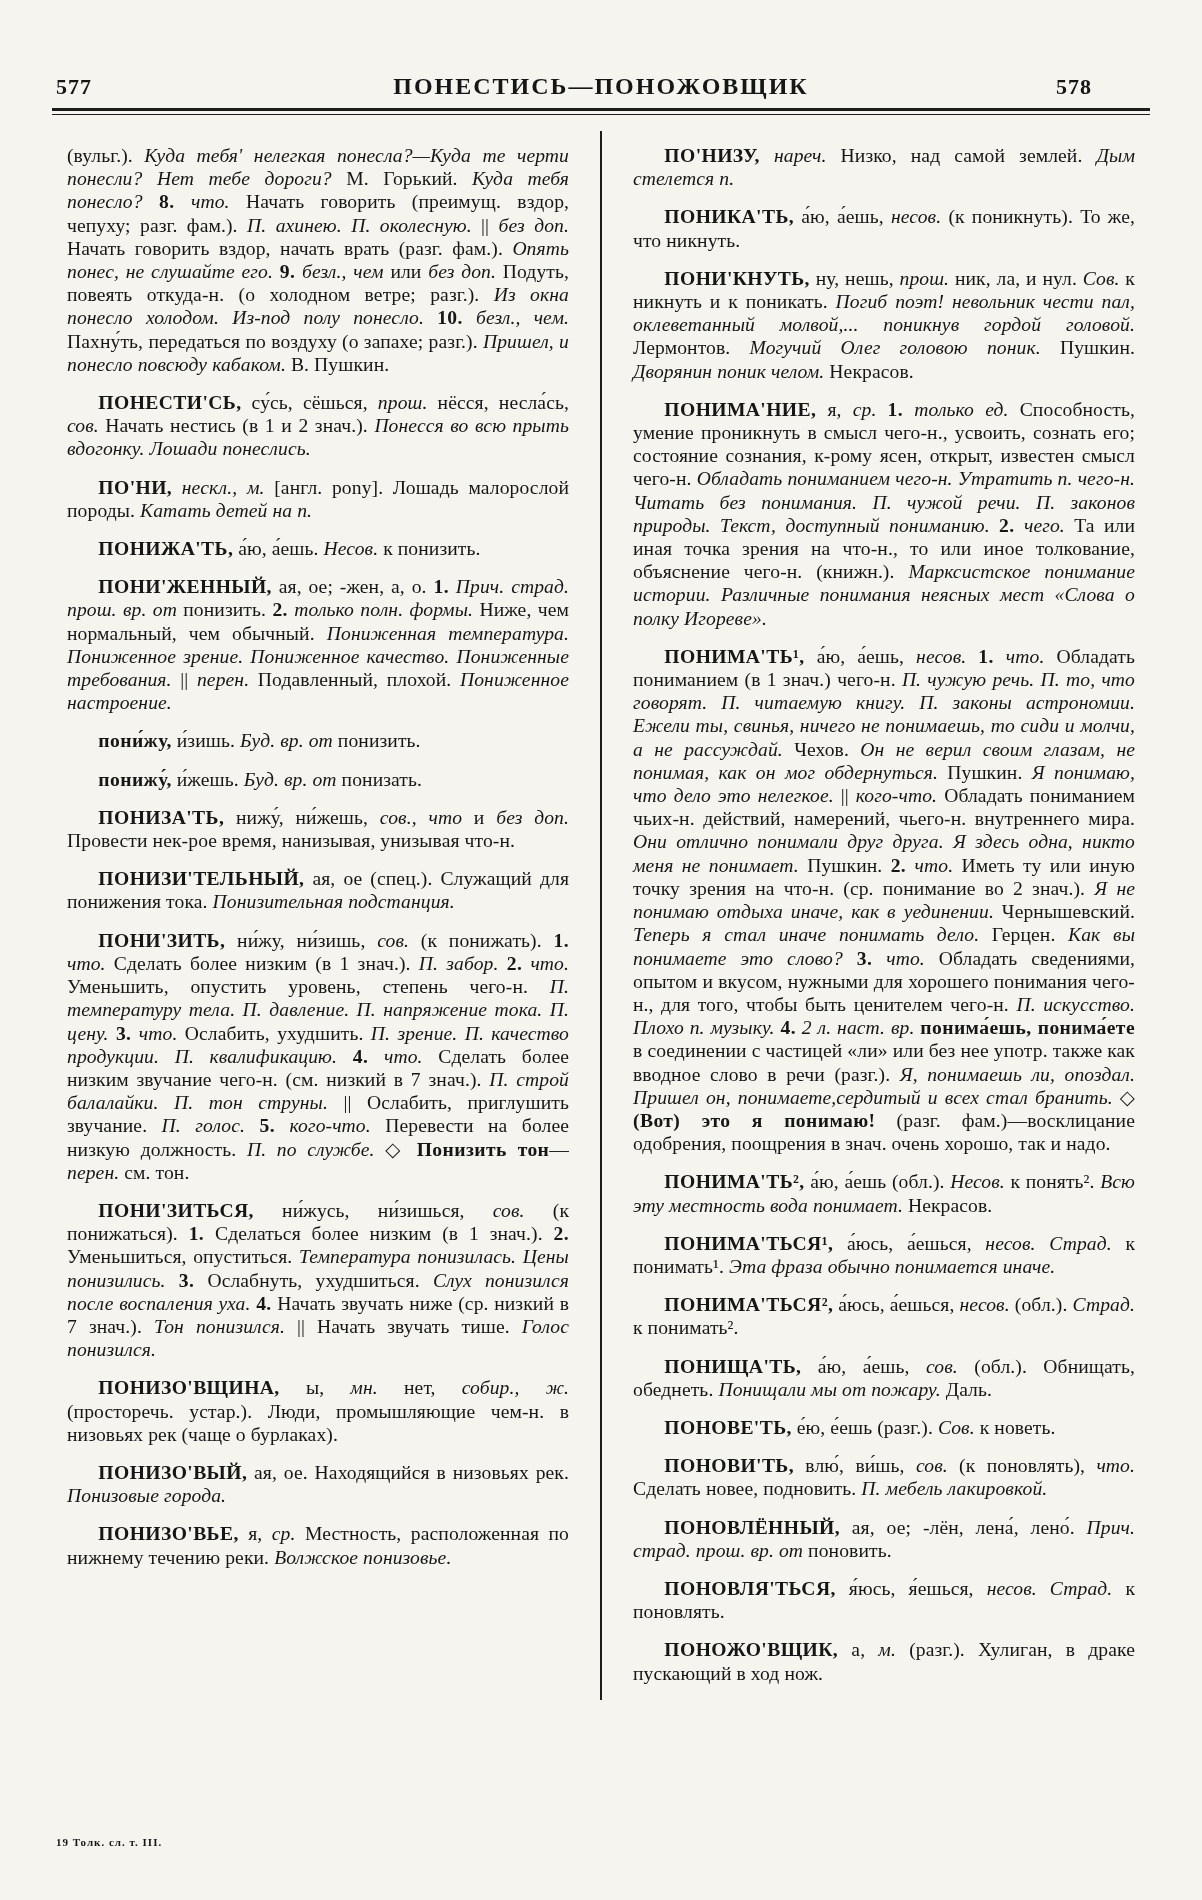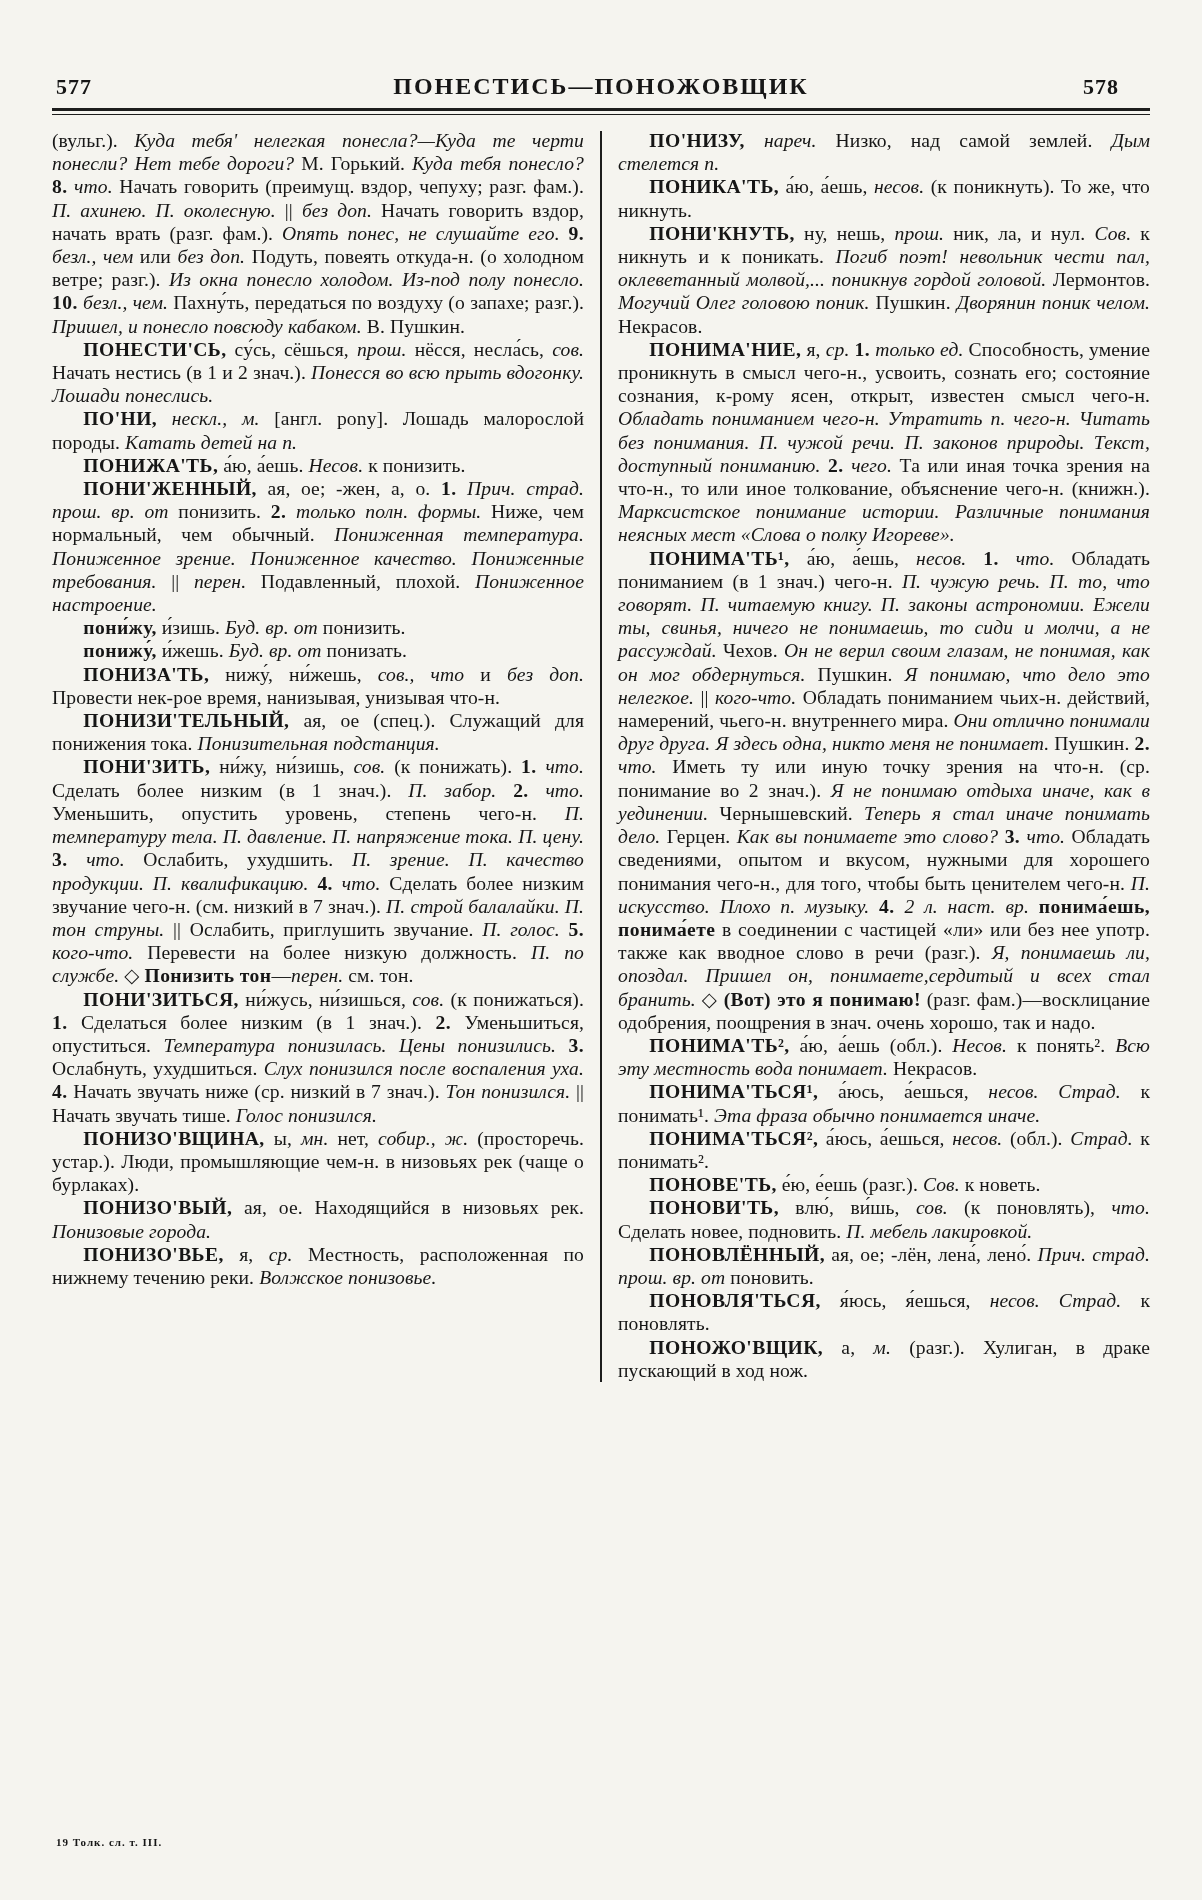--- a/index.html
+++ b/index.html
@@ -16,21 +16,21 @@
     padding:58px 52px 0 52px;
     box-sizing:border-box;
   }
   
   .header{
     display:flex;align-items:baseline;
     font-weight:bold;font-size:22px;
     padding:0 4px 8px 4px;
   }
   .pageno{width:90px;letter-spacing:1px;}
-  .pageno.right{text-align:center;margin-top:16px;}
+  .pageno.right{text-align:left;margin-top:16px;}
   .running-title{
     flex:1;text-align:center;letter-spacing:2px;font-size:24px;
   }
   .header-rule{
     border-top:3px solid #1d1d1d;
     border-bottom:1px solid #1d1d1d;
     height:3px;margin-bottom:14px;
   }
   
   .columns{display:flex;align-items:stretch;}
@@ -38,21 +38,21 @@
     flex:1 1 0;
     font-size:19.6px;line-height:23.2px;
     text-align:justify;
     letter-spacing:0.1px;
   }
   .divider{
     width:2px;background:#1d1d1d;
     margin:2px 16px 0 16px;
   }
   .col p{
-    margin:0;text-indent:1.6em;
+    margin:15px;text-indent:1.6em;
   }
   .col p.noindent{text-indent:0;}
   .col b{letter-spacing:0.4px;}
   
   .footer{
     position:absolute;left:56px;top:1836px;
     font-weight:bold;font-size:11px;letter-spacing:1px;
   }
 </style>
 </head>
@@ -88,20 +88,21 @@
     <div class="divider"></div>
     <div class="col">
         <p><b>ПО'НИЗУ,</b> <i>нареч.</i> Низко, над самой землей. <i>Дым стелется п.</i></p>
         <p><b>ПОНИКА'ТЬ,</b> а́ю, а́ешь, <i>несов.</i> (к поникнуть). То же, что никнуть.</p>
         <p><b>ПОНИ'КНУТЬ,</b> ну, нешь, <i>прош.</i> ник, ла, и нул. <i>Сов.</i> к никнуть и к поникать. <i>Погиб поэт! невольник чести пал, оклеветанный молвой,... поникнув гордой головой.</i> Лермонтов. <i>Могучий Олег головою поник.</i> Пушкин. <i>Дворянин поник челом.</i> Некрасов.</p>
         <p><b>ПОНИМА'НИЕ,</b> я, <i>ср.</i> <b>1.</b> <i>только ед.</i> Способность, умение проникнуть в смысл чего-н., усвоить, сознать его; состояние сознания, к-рому ясен, открыт, известен смысл чего-н. <i>Обладать пониманием чего-н. Утратить п. чего-н. Читать без понимания. П. чужой речи. П. законов природы. Текст, доступный пониманию.</i> <b>2.</b> <i>чего.</i> Та или иная точка зрения на что-н., то или иное толкование, объяснение чего-н. (книжн.). <i>Марксистское понимание истории. Различные понимания неясных мест «Слова о полку Игореве».</i></p>
         <p><b>ПОНИМА'ТЬ¹,</b> а́ю, а́ешь, <i>несов.</i> <b>1.</b> <i>что.</i> Обладать пониманием (в 1 знач.) чего-н. <i>П. чужую речь. П. то, что говорят. П. читаемую книгу. П. законы астрономии. Ежели ты, свинья, ничего не понимаешь, то сиди и молчи, а не рассуждай.</i> Чехов. <i>Он не верил своим глазам, не понимая, как он мог обдернуться.</i> Пушкин. <i>Я понимаю, что дело это нелегкое.</i> || <i>кого-что.</i> Обладать пониманием чьих-н. действий, намерений, чьего-н. внутреннего мира. <i>Они отлично понимали друг друга. Я здесь одна, никто меня не понимает.</i> Пушкин. <b>2.</b> <i>что.</i> Иметь ту или иную точку зрения на что-н. (ср. понимание во 2 знач.). <i>Я не понимаю отдыха иначе, как в уединении.</i> Чернышевский. <i>Теперь я стал иначе понимать дело.</i> Герцен. <i>Как вы понимаете это слово?</i> <b>3.</b> <i>что.</i> Обладать сведениями, опытом и вкусом, нужными для хорошего понимания чего-н., для того, чтобы быть ценителем чего-н. <i>П. искусство.</i> <i>Плохо п. музыку.</i> <b>4.</b> <i>2 л. наст. вр.</i> <b>понима́ешь, понима́ете</b> в соединении с частицей «ли» или без нее употр. также как вводное слово в речи (разг.). <i>Я, понимаешь ли, опоздал. Пришел он, понимаете,сердитый и всех стал бранить.</i> ◇ <b>(Вот) это я понимаю!</b> (разг. фам.)—восклицание одобрения, поощрения в знач. очень хорошо, так и надо.</p>
         <p><b>ПОНИМА'ТЬ²,</b> а́ю, а́ешь (обл.). <i>Несов.</i> к понять². <i>Всю эту местность вода понимает.</i> Некрасов.</p>
         <p><b>ПОНИМА'ТЬСЯ¹,</b> а́юсь, а́ешься, <i>несов.</i> <i>Страд.</i> к понимать¹. <i>Эта фраза обычно понимается иначе.</i></p>
         <p><b>ПОНИМА'ТЬСЯ²,</b> а́юсь, а́ешься, <i>несов.</i> (обл.). <i>Страд.</i> к понимать².</p>
+        <p><b>ПОНИЩА'ТЬ,</b> а́ю, а́ешь, <i>сов.</i> (обл.). Обнищать, обеднеть. <i>Понищали мы от пожару.</i> Даль.</p>
         <p><b>ПОНОВЕ'ТЬ,</b> е́ю, е́ешь (разг.). <i>Сов.</i> к новеть.</p>
         <p><b>ПОНОВИ'ТЬ,</b> влю́, ви́шь, <i>сов.</i> (к поновлять), <i>что.</i> Сделать новее, подновить. <i>П. мебель лакировкой.</i></p>
         <p><b>ПОНОВЛЁННЫЙ,</b> ая, ое; -лён, лена́, лено́. <i>Прич. страд. прош. вр. от</i> поновить.</p>
         <p><b>ПОНОВЛЯ'ТЬСЯ,</b> я́юсь, я́ешься, <i>несов.</i> <i>Страд.</i> к поновлять.</p>
         <p><b>ПОНОЖО'ВЩИК,</b> а, <i>м.</i> (разг.). Хулиган, в драке пускающий в ход нож.</p>
       </div>
   </div>
 
   <div class="footer">19 Толк. сл. т. III.</div>
 

